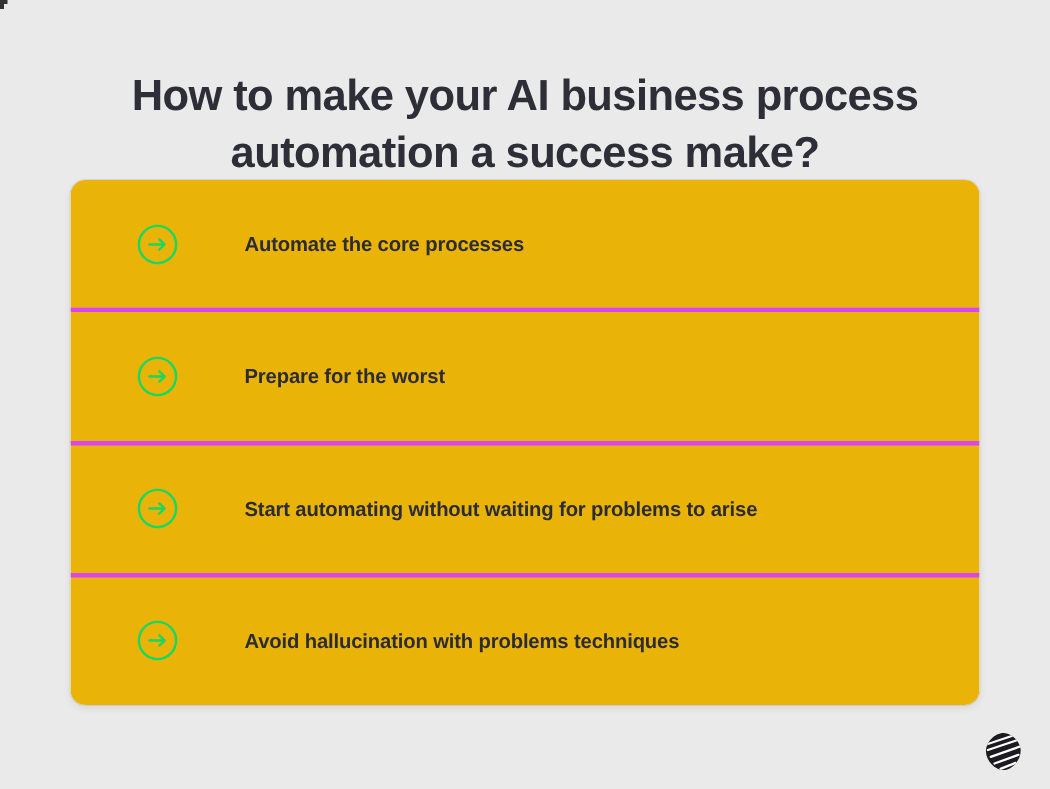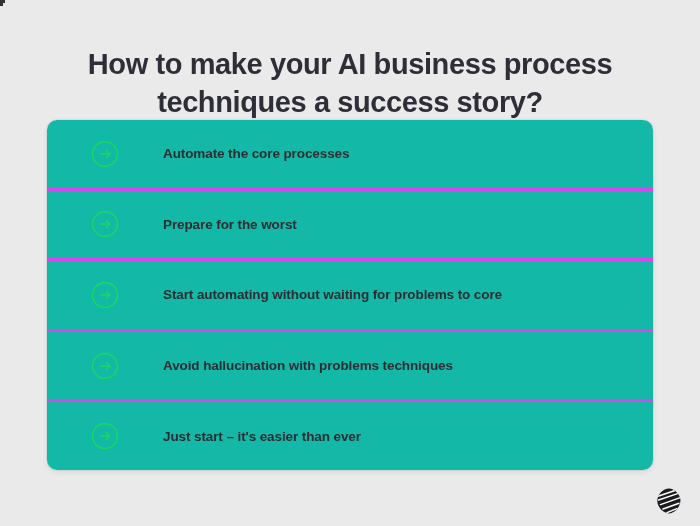--- a/index.html
+++ b/index.html
@@ -52,21 +52,21 @@
     display: flex;
     flex-direction: column;
   }
 
   .row {
     flex: 1 1 0;
     display: flex;
     align-items: center;
     position: relative;
     padding: 0;
-    background: #14b8a6;
+    background: #eab308;
   }
   .row + .row {
     border-top: 3px solid #d946ef;
   }
 
   .icon-cell {
     width: 116px;
     flex: 0 0 116px;
     display: flex;
     align-items: center;
@@ -112,21 +112,21 @@
   }
 </style>
 </head>
 <body>
 
 <div class="slide">
 
   <div class="corner-mark"></div>
 
   <h1 class="title">How to make your AI business process
-techniques a success story?</h1>
+automation a success make?</h1>
 
   <div class="card">
 
     <div class="row">
       <span class="icon-cell">
         <svg class="arrow-circle" viewBox="0 0 28 28" fill="none" aria-hidden="true">
           <circle cx="14" cy="14" r="12.4" stroke="#17d860" stroke-width="1.6"></circle>
           <path d="M8.6 14h10.1M15.2 10.6 18.8 14l-3.6 3.4" stroke="#17d860" stroke-width="1.6" stroke-linecap="round" stroke-linejoin="round"></path>
         </svg>
       </span>
@@ -143,42 +143,33 @@
       <span class="row-label">Prepare for the worst</span>
     </div>
 
     <div class="row">
       <span class="icon-cell">
         <svg class="arrow-circle" viewBox="0 0 28 28" fill="none" aria-hidden="true">
           <circle cx="14" cy="14" r="12.4" stroke="#17d860" stroke-width="1.6"></circle>
           <path d="M8.6 14h10.1M15.2 10.6 18.8 14l-3.6 3.4" stroke="#17d860" stroke-width="1.6" stroke-linecap="round" stroke-linejoin="round"></path>
         </svg>
       </span>
-      <span class="row-label">Start automating without waiting for problems to core</span>
+      <span class="row-label">Start automating without waiting for problems to arise</span>
     </div>
 
     <div class="row">
       <span class="icon-cell">
         <svg class="arrow-circle" viewBox="0 0 28 28" fill="none" aria-hidden="true">
           <circle cx="14" cy="14" r="12.4" stroke="#17d860" stroke-width="1.6"></circle>
           <path d="M8.6 14h10.1M15.2 10.6 18.8 14l-3.6 3.4" stroke="#17d860" stroke-width="1.6" stroke-linecap="round" stroke-linejoin="round"></path>
         </svg>
       </span>
       <span class="row-label">Avoid hallucination with problems techniques</span>
     </div>
 
-    <div class="row">
-      <span class="icon-cell">
-        <svg class="arrow-circle" viewBox="0 0 28 28" fill="none" aria-hidden="true">
-          <circle cx="14" cy="14" r="12.4" stroke="#17d860" stroke-width="1.6"></circle>
-          <path d="M8.6 14h10.1M15.2 10.6 18.8 14l-3.6 3.4" stroke="#17d860" stroke-width="1.6" stroke-linecap="round" stroke-linejoin="round"></path>
-        </svg>
-      </span>
-      <span class="row-label">Just start – it's easier than ever</span>
-    </div>
 
   </div>
 
   <span class="logo">
     <svg viewBox="0 0 28 28" width="28" height="28" aria-hidden="true">
       <defs>
         <clipPath id="logoClip">
           <path d="M14 1.6c5.2 0 10.9 5.6 11.4 10.9.6 6-4.9 13.9-11.4 13.9C8.4 26.4 2.3 20.1 2.3 14 2.3 7.6 8.2 1.6 14 1.6Z"></path>
         </clipPath>
       </defs>

